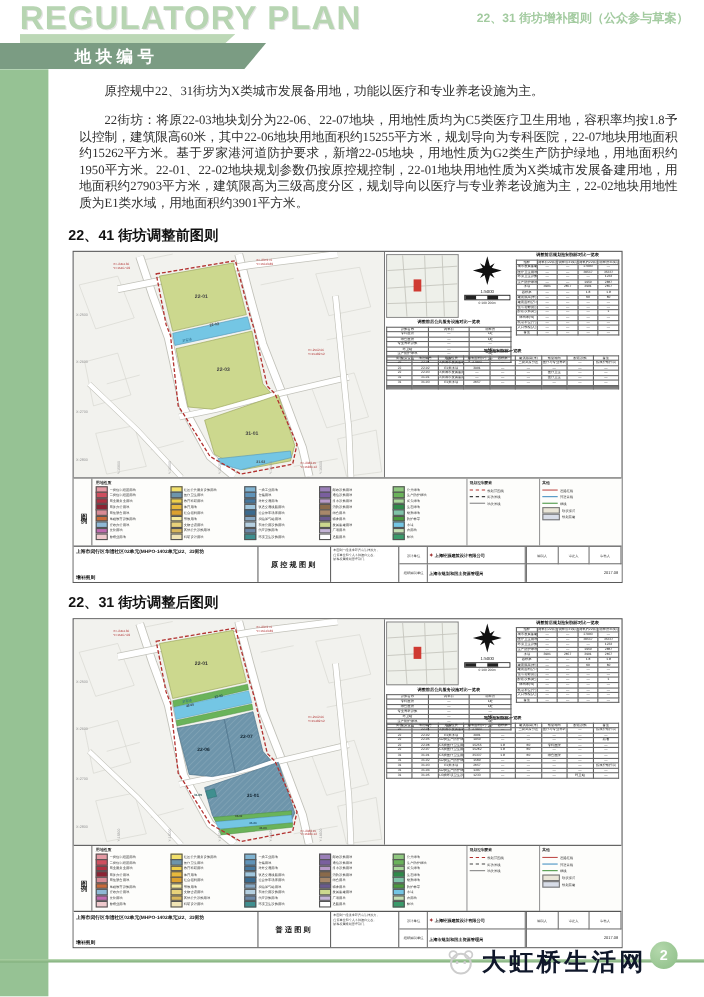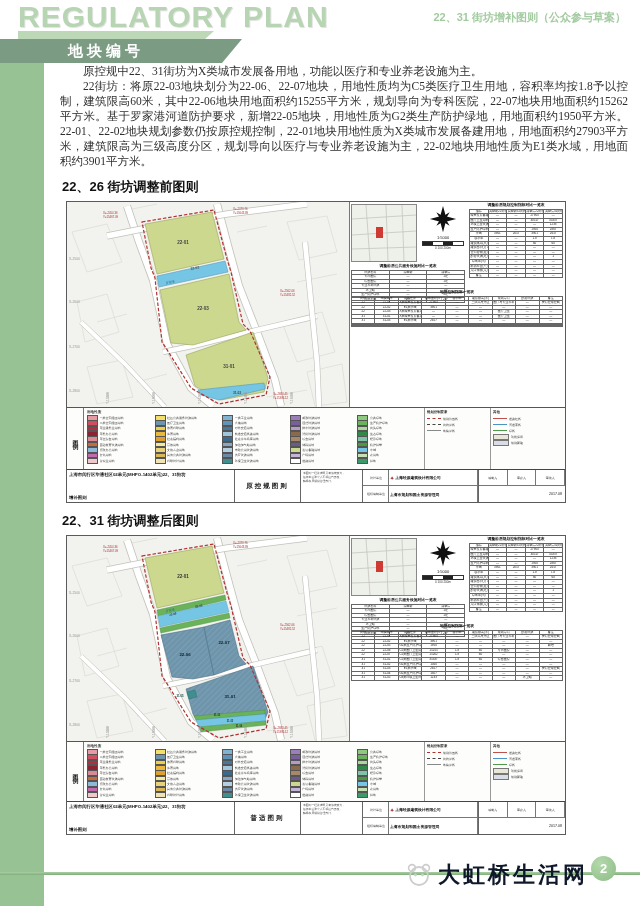--- a/index.html
+++ b/index.html
@@ -13,21 +13,21 @@
      clip-path:polygon(0 0,100% 0,calc(100% - 10px) 100%,0 100%);}
   #subtitle{position:absolute;right:14px;top:10px;text-align:right;color:#a3cba0;
      font-size:11px;font-weight:bold;line-height:15px;}
   #ribbon{position:absolute;left:0;top:39px;width:242px;height:24px;background:#7b9c83;
      clip-path:polygon(0 0,100% 0,calc(100% - 20px) 100%,0 100%);
      display:flex;align-items:center;justify-content:center;}
   #ribbon span{color:#fff;font-size:15px;font-weight:bold;letter-spacing:4px;padding-right:30px;}
   #left-strip{position:absolute;left:0;top:63px;width:44px;height:843px;background:#96c294;}
   
   #content{position:absolute;left:60px;top:64px;width:568px;}
-  #content p{margin:0;font-size:11.5px;line-height:15px;color:#2e2e2e;
+  #content p{margin:12px;font-size:11.5px;line-height:15px;color:#2e2e2e;
      text-align:justify;text-indent:2em;}
   h2.sec{font-size:13px;font-weight:bold;color:#111;margin:9px 0 5px 2px;}
   
   .map-frame{position:relative;width:500px;height:302px;margin-left:6px;
      border:1px solid #5a5a5a;background:#fff;box-sizing:border-box;}
   .map-frame.tall{height:300px;}
   .map-draw{position:absolute;left:0;top:0;width:282px;height:205px;border-right:1px solid #777;}
   .map-draw svg{display:block;width:282px;height:205px;}
   .rp{position:absolute;left:282px;top:0;width:216px;height:205px;font-size:3.2px;color:#222;}
   .locator{position:absolute;left:2px;top:2px;width:64px;height:56px;border:0.5px solid #888;background:#eef0ea;}
@@ -113,21 +113,21 @@
 </div>
 <div id="ribbon">
   <span>地块编号</span>
 </div>
 <div id="left-strip"></div>
 
 <div id="content">
   <p class="serif">原控规中22、31街坊为X类城市发展备用地，功能以医疗和专业养老设施为主。</p>
   <p class="serif">22街坊：将原22-03地块划分为22-06、22-07地块，用地性质均为C5类医疗卫生用地，容积率均按1.8予以控制，建筑限高60米，其中22-06地块用地面积约15255平方米，规划导向为专科医院，22-07地块用地面积约15262平方米。基于罗家港河道防护要求，新增22-05地块，用地性质为G2类生产防护绿地，用地面积约1950平方米。22-01、22-02地块规划参数仍按原控规控制，22-01地块用地性质为X类城市发展备建用地，用地面积约27903平方米，建筑限高为三级高度分区，规划导向以医疗与专业养老设施为主，22-02地块用地性质为E1类水域，用地面积约3901平方米。</p>
 
-  <h2 class="sec">22、26 街坊调整前图则</h2>
+  <h2 class="sec">22、41 街坊调整前图则</h2>
 
   <div class="map-frame" id="map-before">
     <div class="map-draw">
       <svg viewBox="0 0 282 205" preserveAspectRatio="none">
         <rect x="0" y="0" width="282" height="205" fill="#f2f2ee"></rect>
         <g stroke="#d2d2ca" stroke-width="0.5" fill="none">
           <path d="M5,30 40,22 55,60 20,70 Z"></path>
             <path d="M220,20 260,14 270,50 232,58 Z"></path>
           <path d="M10,100 40,92 52,130 18,140 Z"></path>
             <path d="M215,120 255,110 268,150 230,160 Z"></path>

